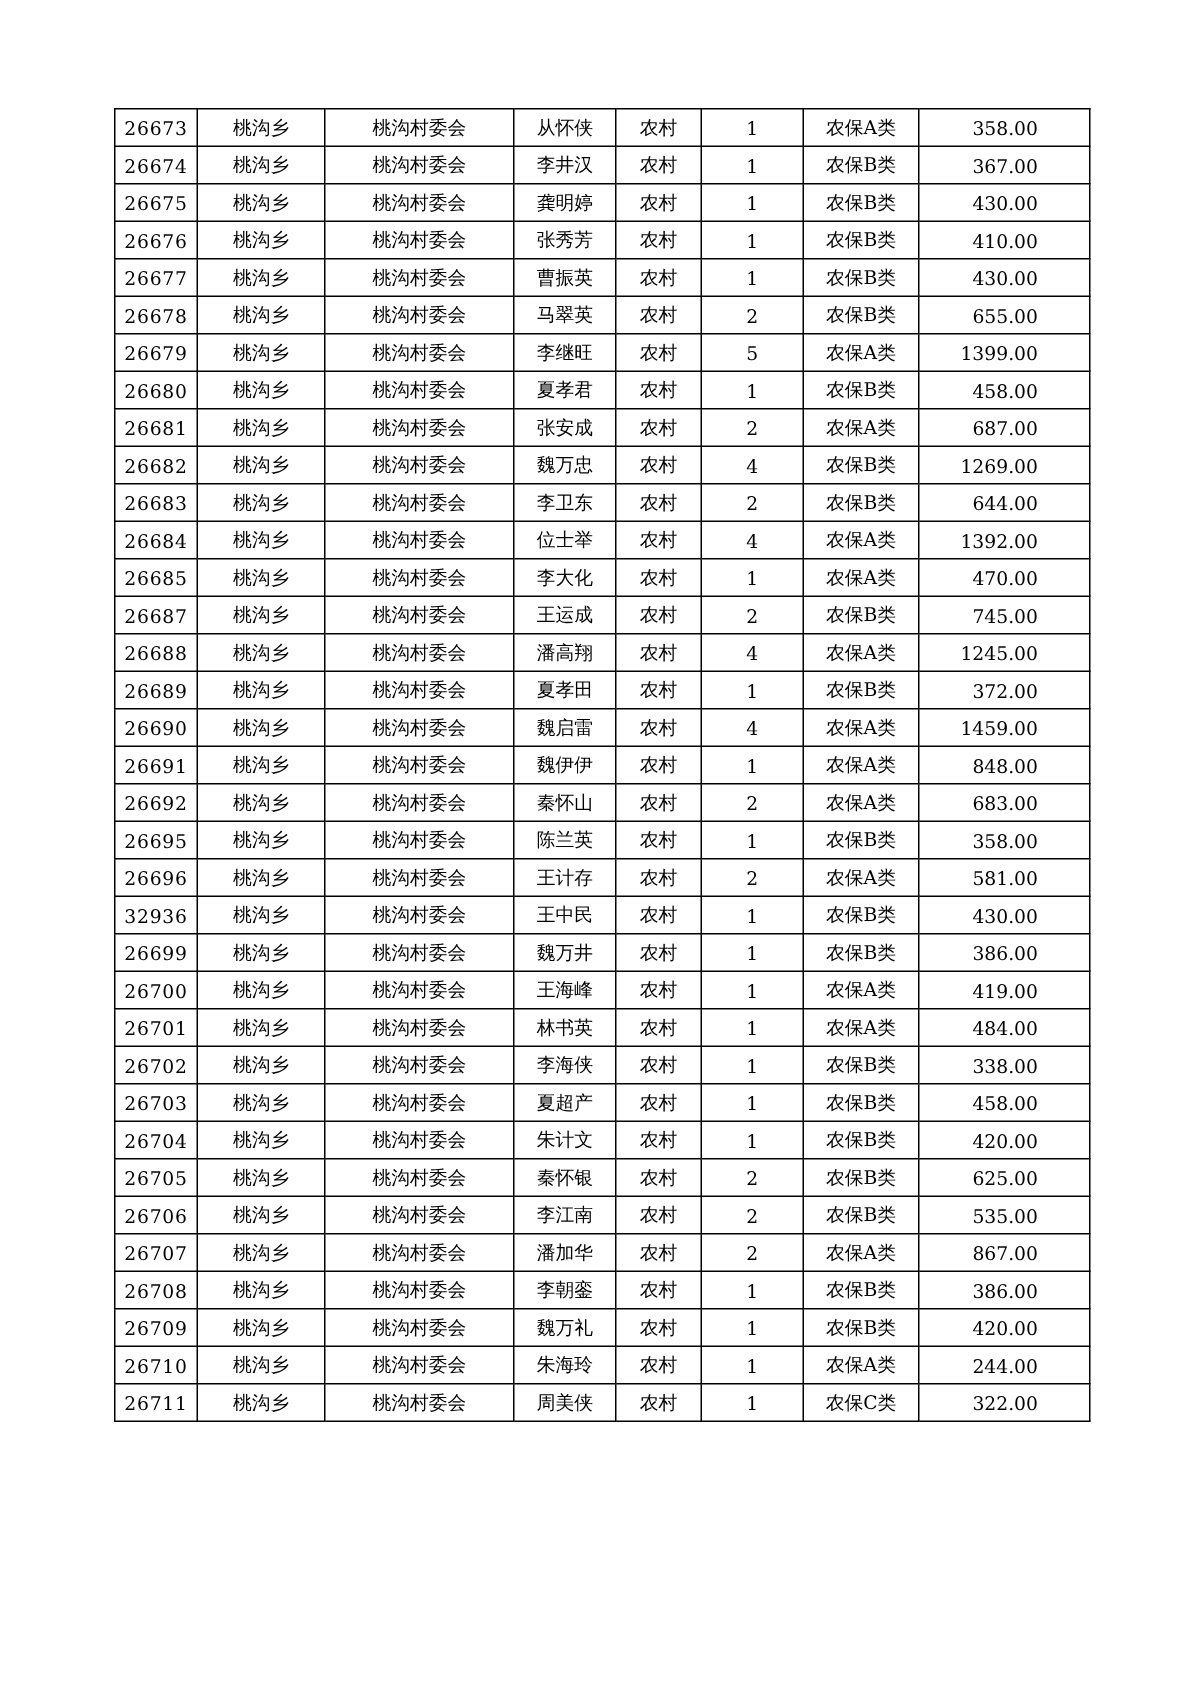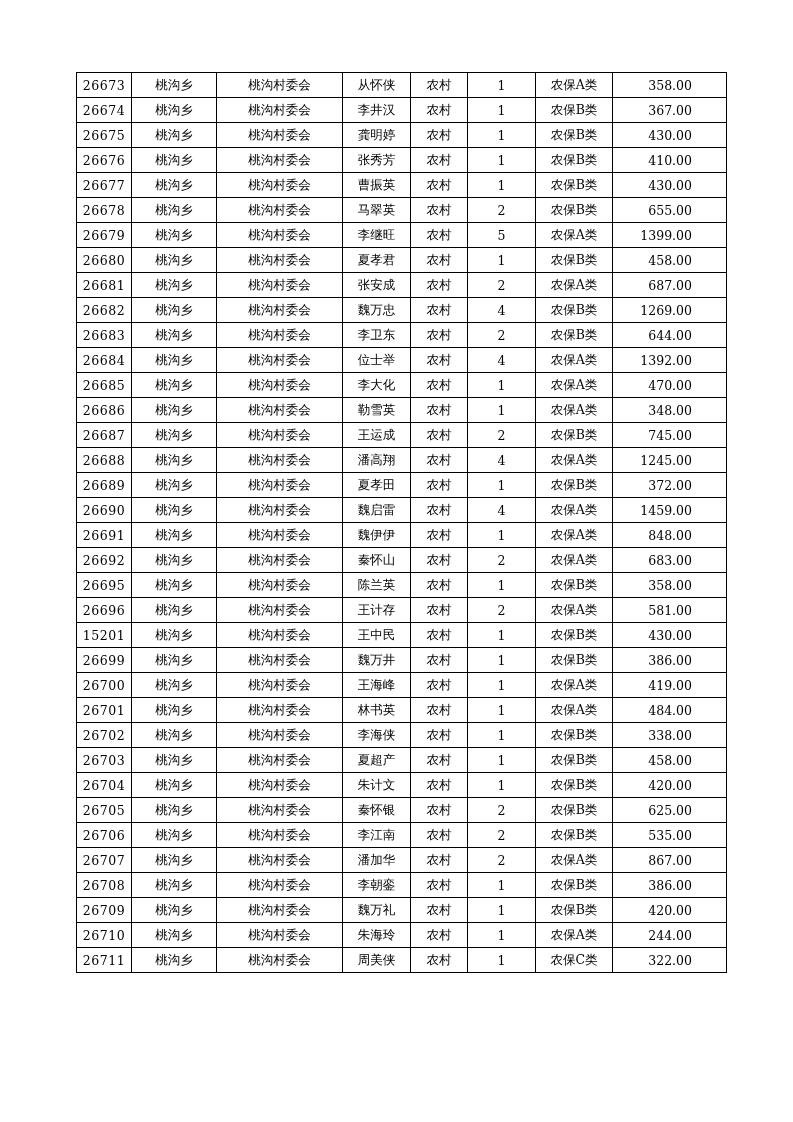--- a/index.html
+++ b/index.html
@@ -186,30 +186,20 @@
           <td class="col-id">26685</td>
           <td class="col-township">桃沟乡</td>
           <td class="col-committee">桃沟村委会</td>
           <td class="col-name">李大化</td>
           <td class="col-type">农村</td>
           <td class="col-count">1</td>
           <td class="col-category">农保A类</td>
           <td class="col-amount">470.00</td>
         </tr>
         <tr>
-          <td class="col-id">26686</td>
-          <td class="col-township">桃沟乡</td>
-          <td class="col-committee">桃沟村委会</td>
-          <td class="col-name">勒雪英</td>
-          <td class="col-type">农村</td>
-          <td class="col-count">1</td>
-          <td class="col-category">农保A类</td>
-          <td class="col-amount">348.00</td>
-        </tr>
-        <tr>
           <td class="col-id">26687</td>
           <td class="col-township">桃沟乡</td>
           <td class="col-committee">桃沟村委会</td>
           <td class="col-name">王运成</td>
           <td class="col-type">农村</td>
           <td class="col-count">2</td>
           <td class="col-category">农保B类</td>
           <td class="col-amount">745.00</td>
         </tr>
         <tr>
@@ -276,21 +266,21 @@
           <td class="col-id">26696</td>
           <td class="col-township">桃沟乡</td>
           <td class="col-committee">桃沟村委会</td>
           <td class="col-name">王计存</td>
           <td class="col-type">农村</td>
           <td class="col-count">2</td>
           <td class="col-category">农保A类</td>
           <td class="col-amount">581.00</td>
         </tr>
         <tr>
-          <td class="col-id">15201</td>
+          <td class="col-id">32936</td>
           <td class="col-township">桃沟乡</td>
           <td class="col-committee">桃沟村委会</td>
           <td class="col-name">王中民</td>
           <td class="col-type">农村</td>
           <td class="col-count">1</td>
           <td class="col-category">农保B类</td>
           <td class="col-amount">430.00</td>
         </tr>
         <tr>
           <td class="col-id">26699</td>

